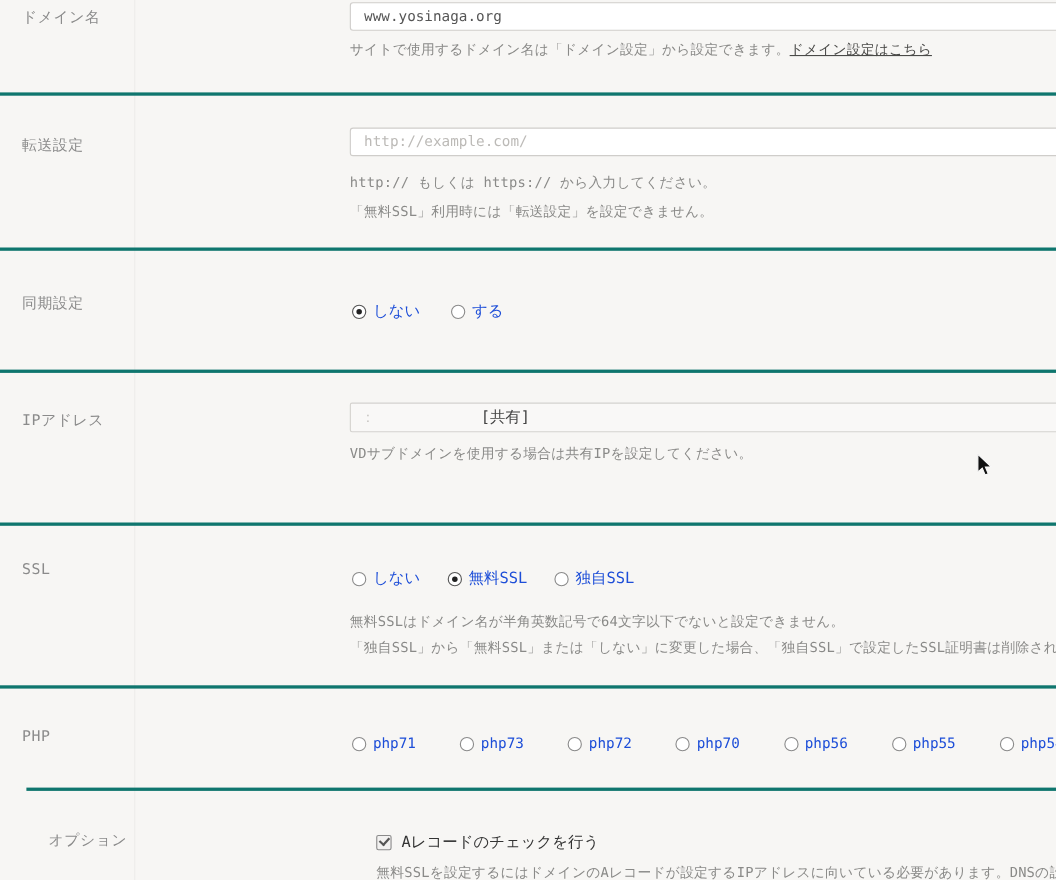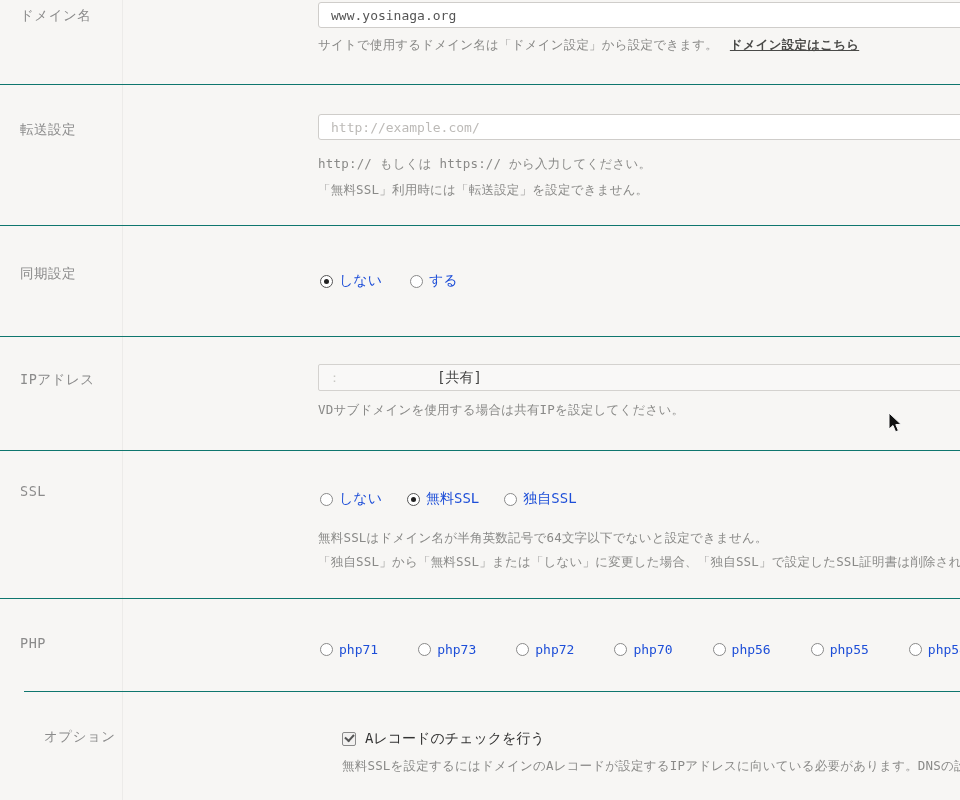--- a/index.html
+++ b/index.html
@@ -9,26 +9,26 @@
     background:#f7f6f4;
     overflow:hidden;
     font-family:"DejaVu Sans Mono","DejaVu Sans",sans-serif;
     color:#333;
   }
   .col-sep {
     position:absolute; left:122px; top:0; bottom:0; width:1px;
     background:rgba(0,0,0,0.045);
   }
   .row { position:relative; width:100%; }
-  .row + .row { border-top:1px solid #0f766e; }
+  .row + .row { border-top:3px solid #0f766e; }
   .r1 { height:84px; }
   .r2 { height:141px; }
   .r3 { height:111px; }
   .r4 { height:114px; }
-  .r5 { height:148px; }
+  .r5 { height:148px;margin-top:25px; }
   .r6 { height:93px; }
   .r7 { height:109px;margin-left:24px; }
   .row-label {
     position:absolute; left:20px;
     font-size:13.5px; color:#8b8b8b; letter-spacing:0.5px;
     white-space:nowrap;
   }
   .text-input {
     position:absolute; left:318px; width:662px; height:26px;
     background:#ffffff; border:1px solid #cfcdca; border-radius:3px;
@@ -42,21 +42,21 @@
     display:flex; align-items:center;
   }
   .sel-prefix { margin-left:9px; color:#c9c7c4; font-size:13px; }
   .sel-value  { margin-left:96px; color:#444; font-size:14px; }
   .desc {
     position:absolute; left:318px;
     font-size:12.5px; color:#8a8a88; white-space:nowrap;
     letter-spacing:0.2px;
   }
   .desc a, .desc .lnk {
-    color:#4a4a48; font-weight:700; text-decoration:underline; cursor:pointer;margin-left:12px;
+    color:#4a4a48; font-weight:400; text-decoration:underline; cursor:pointer;
   }
   .opt-group { position:absolute; left:320px; display:flex; align-items:center; }
   .radio-item { display:flex; align-items:center; cursor:pointer; }
   .rb {
     width:13px; height:13px; border-radius:50%;
     border:1px solid #8a8a8a; background:#fff;
     display:inline-block; position:relative; flex:none;
   }
   .rb.checked { border-color:#555; }
   .rb.checked::after {

